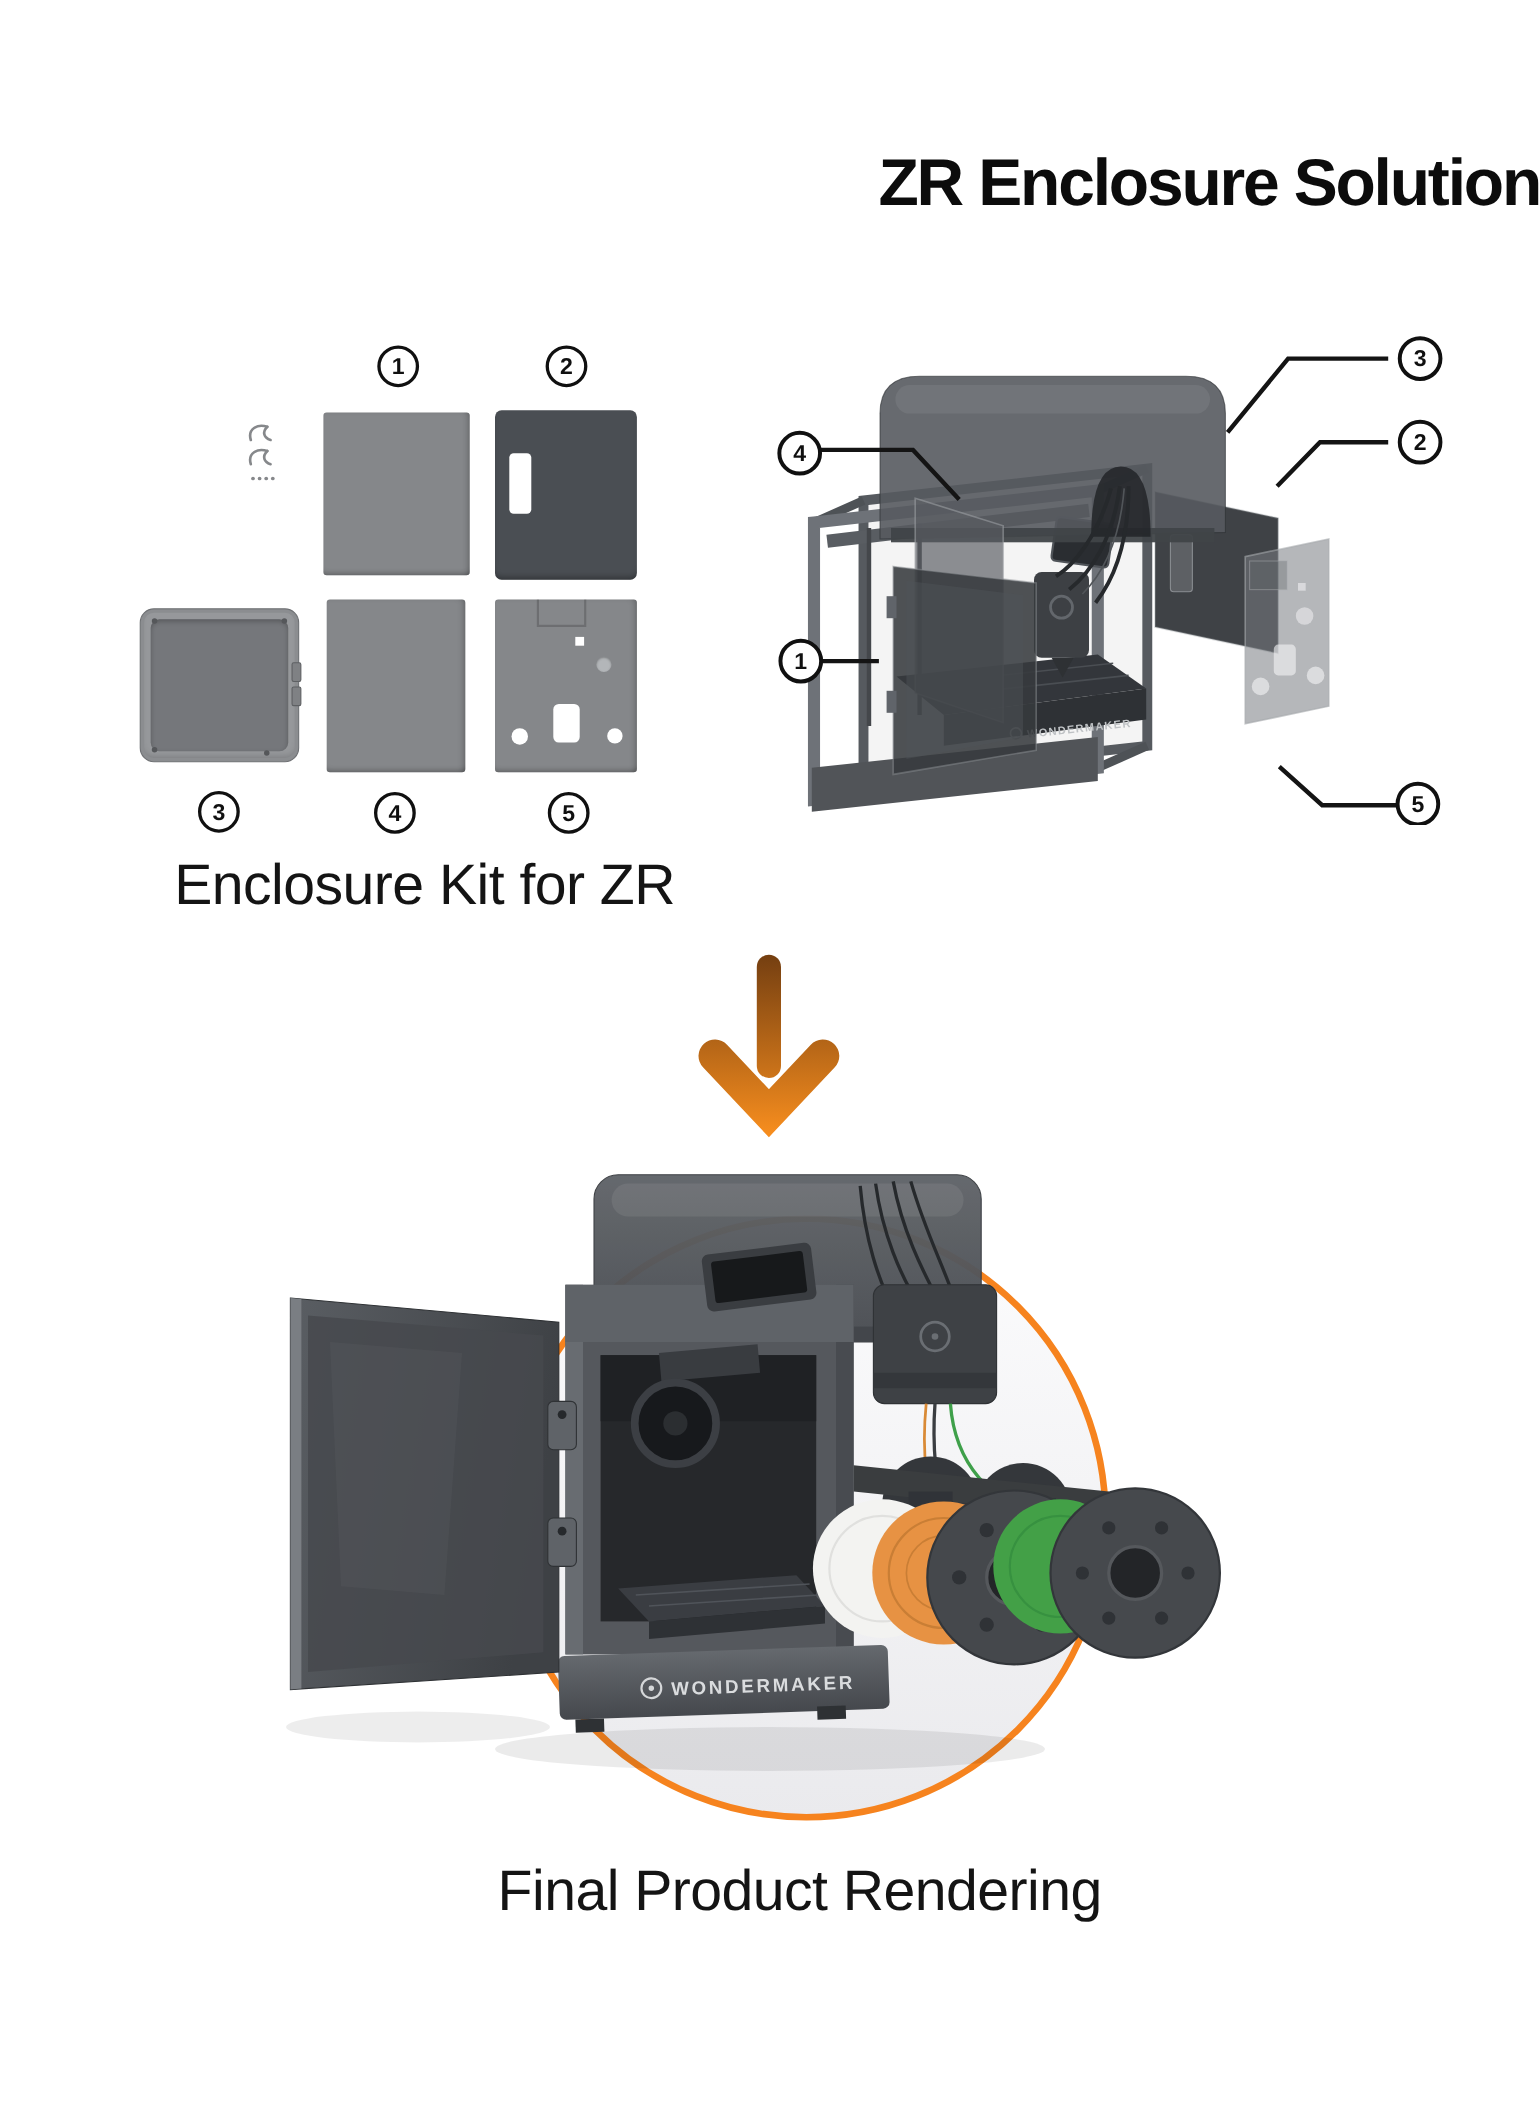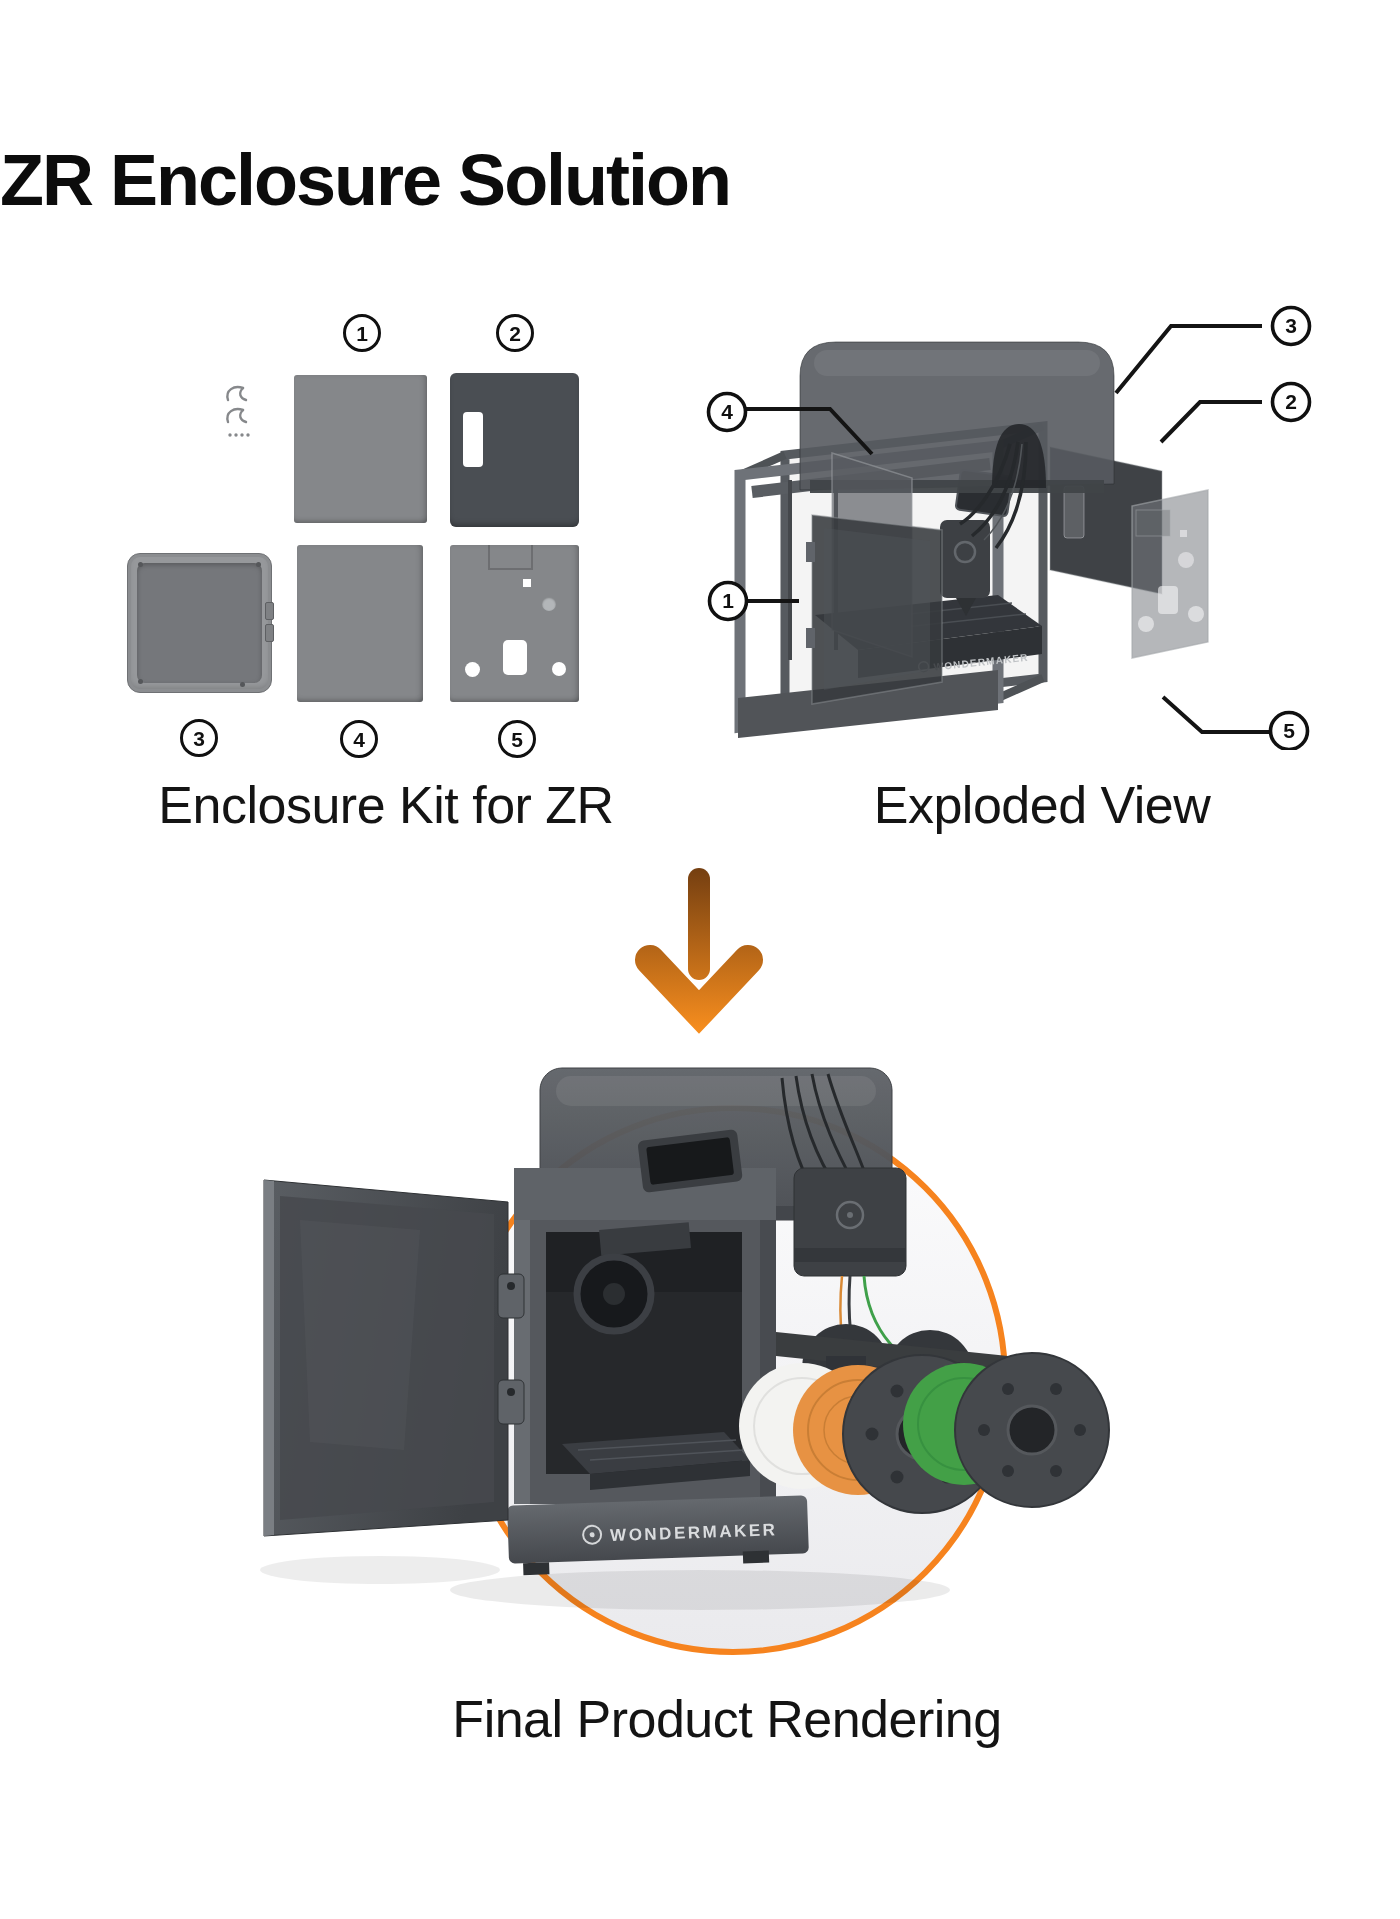--- a/index.html
+++ b/index.html
@@ -1,22 +1,22 @@
 <!DOCTYPE html>
 <html><head>
 <meta charset="utf-8">
 <style>
   html,body{margin:0;padding:0;background:#ffffff;}
   .page{
     position:relative;width:1400px;height:1919px;background:#ffffff;overflow:hidden;
     font-family:"Liberation Sans", sans-serif;color:#0e0e0e;
   }
   .title{
-    position:absolute;top:96px;left:0;width:100%;text-align:left;
-    font-size:72px;font-weight:800;letter-spacing:-2px;color:#0c0c0c;line-height:1;
+    position:absolute;top:96px;left:0;width:100%;text-align:right;
+    font-size:60px;font-weight:800;letter-spacing:-2px;color:#0c0c0c;line-height:1;
   }
   .caption{
     position:absolute;transform:translateX(-50%);font-size:52px;font-weight:500;
     letter-spacing:-0.5px;color:#141414;line-height:1;white-space:nowrap;margin-left:27px;
   }
   .badge{
     position:absolute;width:38px;height:38px;box-sizing:border-box;
     border:3.5px solid #101010;border-radius:50%;background:#ffffff;
     display:flex;align-items:center;justify-content:center;
     font-size:21px;font-weight:700;color:#101010;
@@ -190,21 +190,20 @@
       <text x="651" y="179">2</text>
       <circle cx="87" cy="182" r="18.5" fill="#fff" stroke="#101010" stroke-width="3.6"></circle>
       <text x="87" y="189">4</text>
       <circle cx="88" cy="371" r="18.5" fill="#fff" stroke="#101010" stroke-width="3.6"></circle>
       <text x="88" y="378">1</text>
       <circle cx="649" cy="501" r="18.5" fill="#fff" stroke="#101010" stroke-width="3.6"></circle>
       <text x="649" y="508">5</text>
     </g>
   </svg>
 
-  <div class="caption" style="left:1015px;top:779px">Exploded View</div>
 
   <svg style="left:630px;top:860px" width="140" height="176" viewBox="0 0 140 176">
     <defs>
       <linearGradient id="agrad" gradientUnits="userSpaceOnUse" x1="0" y1="0" x2="0" y2="170">
         <stop offset="0" stop-color="#6E3B10"></stop>
         <stop offset="1" stop-color="#F68D1E"></stop>
       </linearGradient>
     </defs>
     <rect x="58" y="8" width="22" height="112" rx="11" fill="url(#agrad)"></rect>
     <path d="M20,100 L69,152 L118,100" fill="none" stroke="url(#agrad)" stroke-width="30" stroke-linecap="round" stroke-linejoin="miter"></path>

